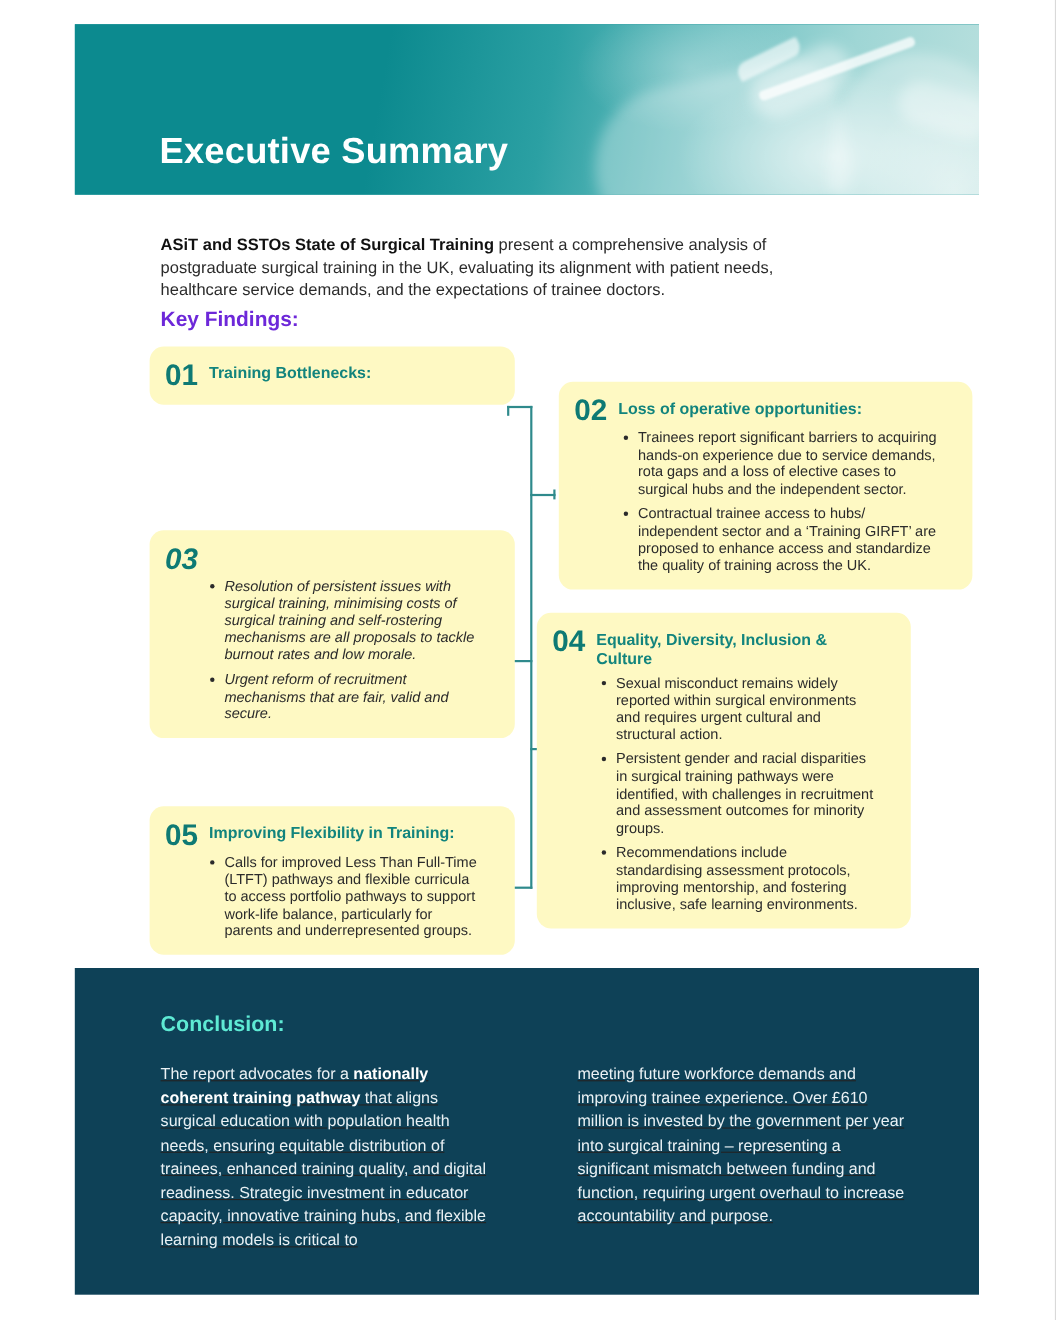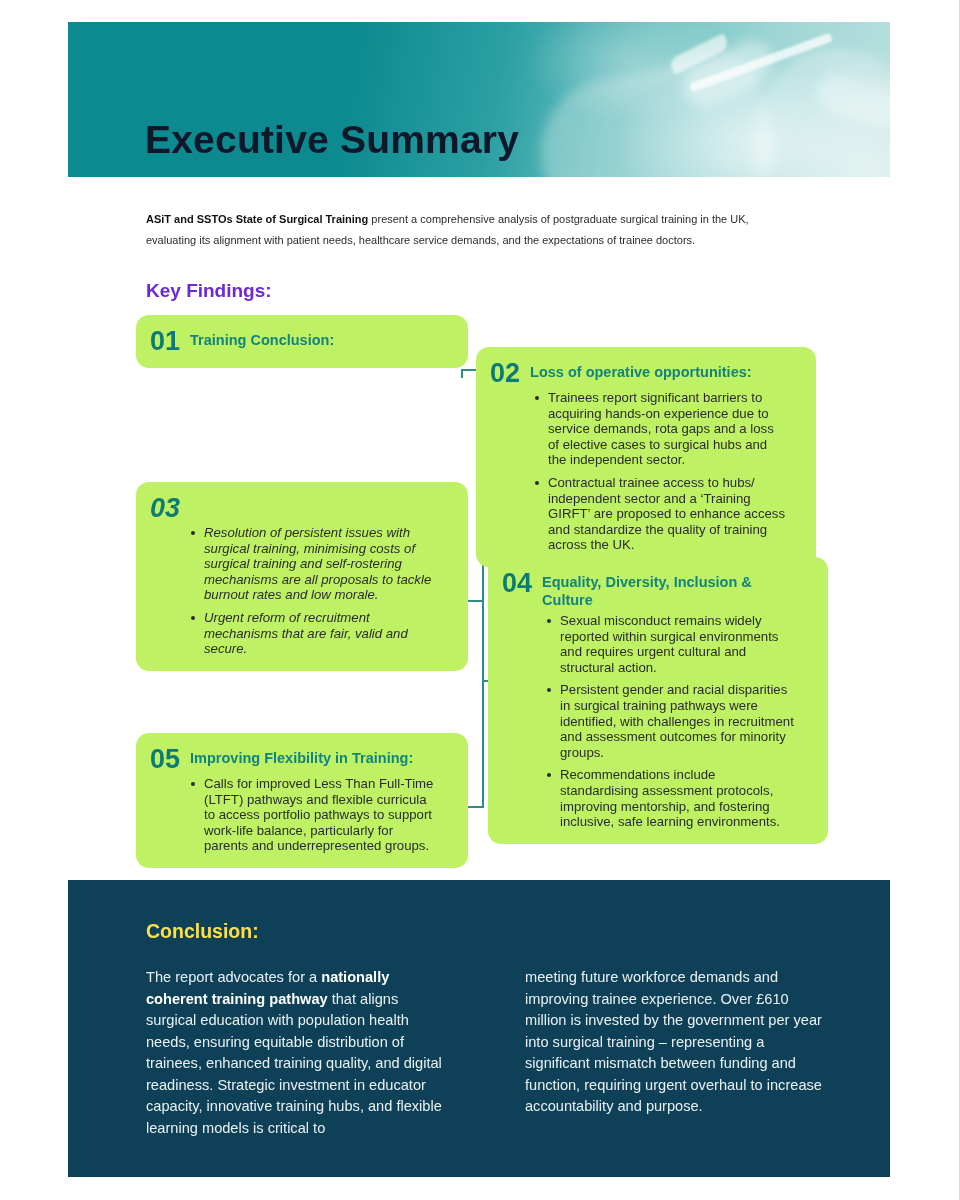--- a/index.html
+++ b/index.html
@@ -91,33 +91,33 @@
     width: 62px; height: 16px;
     background: rgba(255,255,255,0.62);
     border-radius: 10px 2px 10px 2px;
     transform: rotate(-26deg);
     filter: blur(1.5px);
   }
   .banner-title {
     position: absolute;
     left: 77px;
     top: 96px;
-    font-size: 39px;
-    font-weight: bold;
-    color: #0f172a;
+    font-size: 33px;
+    font-weight: bold;
+    color: #ffffff;
     letter-spacing: 0.2px;
   }
 
   
   .intro {
     position: absolute;
     left: 146px;
     top: 198px;
     width: 614px;
-    font-size: 11px;
+    font-size: 15px;
     line-height: 20.5px;
     color: #2b2b2b;
   }
   .intro b { color: #111111; }
 
   .key-findings {
     position: absolute;
     left: 146px;
     top: 280px;
     font-size: 19px;
@@ -141,21 +141,21 @@
   .stub-right { left: 27px; width: 23px; }
   .stub-cap {
     position: absolute;
     width: 2px; height: 9px;
     background: #2f8a8c;
   }
 
   
   .card {
     position: absolute;
-    background: #bef264;
+    background: #fef9c3;
     border-radius: 13px;
     box-sizing: border-box;
     padding: 13px 31px 14px 14px;
   }
   .card-head {
     display: flex;
     align-items: flex-start;
     gap: 10px;
   }
   .card-num {
@@ -189,47 +189,48 @@
     content: "";
     position: absolute;
     left: -13px;
     top: 6px;
     width: 4px; height: 4px;
     border-radius: 50%;
     background: #2b2b2b;
   }
 
   #card-01 { left: 136px; top: 315px; width: 332px; }
-  #card-02 { left: 476px; top: 347px; width: 340px; }
+  #card-02 { left: 508px; top: 347px; width: 376px; }
   #card-03 { left: 136px; top: 482px; width: 332px; font-style: italic; }
   #card-04 { left: 488px; top: 557px; width: 340px; }
   #card-05 { left: 136px; top: 733px; width: 332px; }
 
   #card-02 ul, #card-04 ul { padding-left: 58px; }
 
   
   .conclusion {
     position: absolute;
     left: 68px;
     top: 880px;
     width: 822px;
     height: 297px;
     background: #0e4157;
     box-sizing: border-box;
     padding: 40px 62px 0 78px;
   }
   .conclusion-title {
     font-size: 19.5px;
     font-weight: bold;
-    color: #fde047;
+    color: #5eead4;
     margin-bottom: 24px;
   }
   .conclusion-cols {
     display: flex;
     gap: 76px;
+    text-decoration: underline;
   }
   .conclusion-col {
     width: 320px;
     font-size: 14.6px;
     line-height: 21.5px;
     color: #eaf1f4;
   }
   .conclusion-col b { color: #ffffff; }
 </style>
 </head>
@@ -263,21 +264,21 @@
     <div class="stub-cap" style="left:6px; top:241px"></div>
     <div class="conn-stub stub-right" style="top:325px"></div>
     <div class="stub-cap" style="left:48px; top:321px"></div>
     <div class="conn-stub stub-left" style="top:451px"></div>
     <div class="stub-cap" style="left:6px; top:444px"></div>
   </div>
 
   <div class="card" id="card-01">
     <div class="card-head">
       <span class="card-num">01</span>
-      <span class="card-title">Training Conclusion:</span>
+      <span class="card-title">Training Bottlenecks:</span>
     </div>
   </div>
 
   <div class="card" id="card-02">
     <div class="card-head">
       <span class="card-num">02</span>
       <span class="card-title">Loss of operative opportunities:</span>
     </div>
     <ul>
       <li>Trainees report significant barriers to acquiring hands-on experience due to service demands, rota gaps and a loss of elective cases to surgical hubs and the independent sector.</li>

